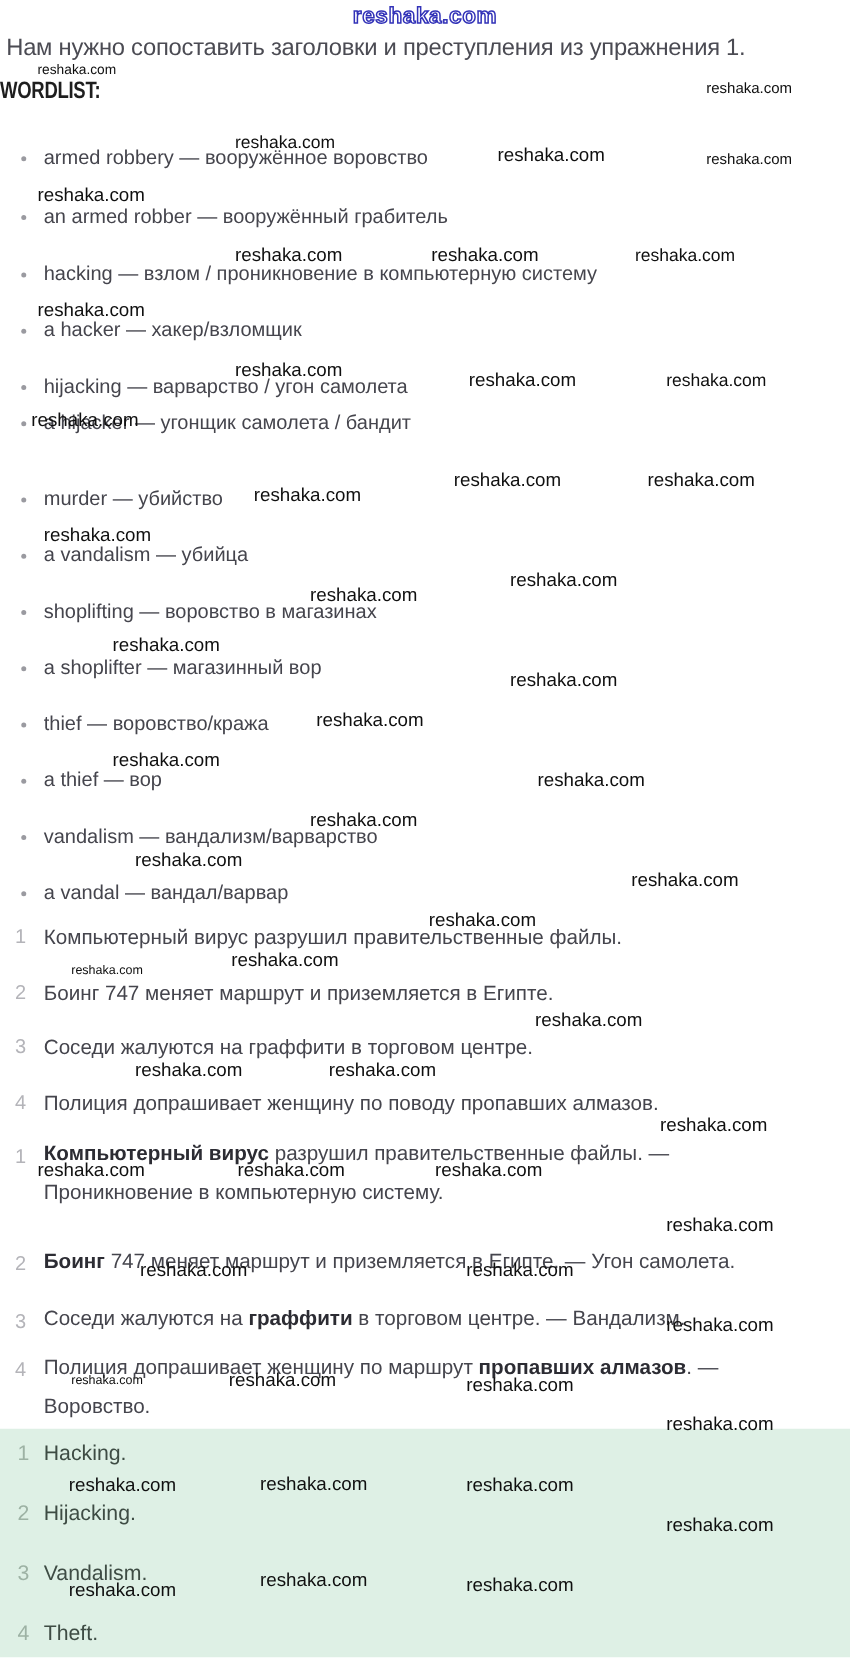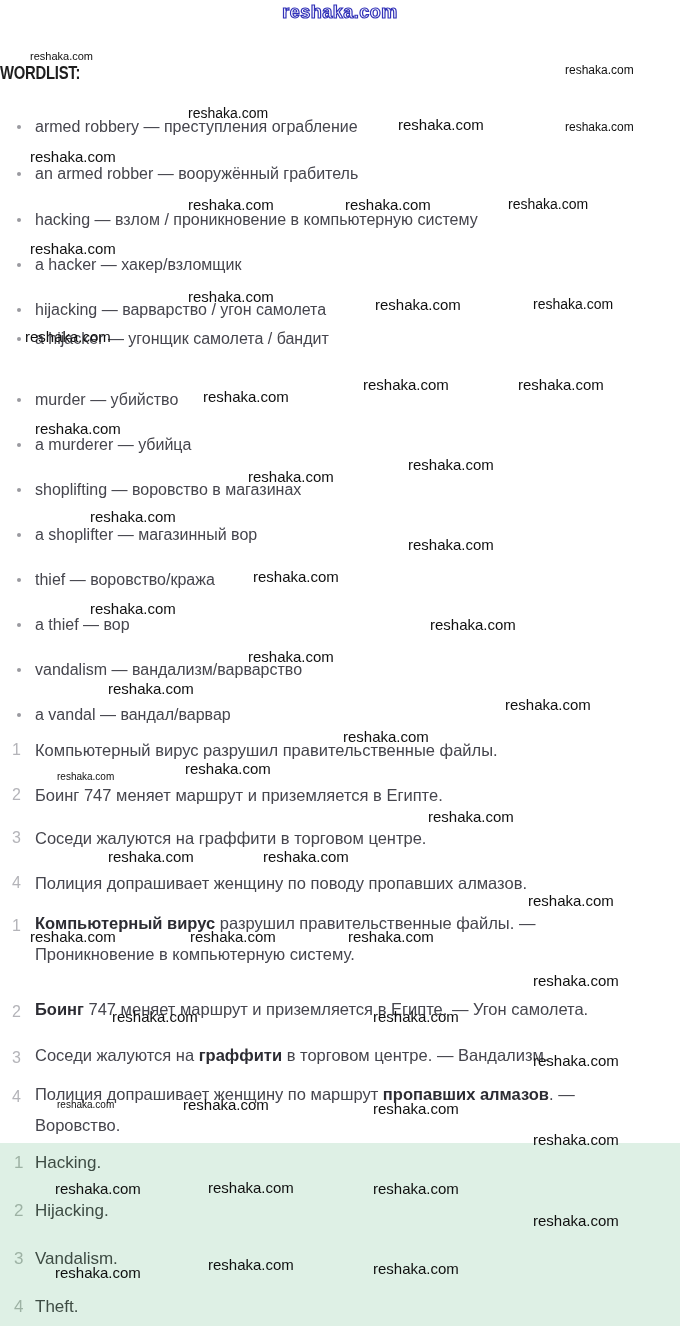--- a/index.html
+++ b/index.html
@@ -81,32 +81,33 @@
     font-family:"Liberation Sans", sans-serif; line-height:1;
   }
 </style>
 </head>
 <body>
 
 <div class="page">
 
   <div class="wm-outline" style="-webkit-text-stroke: 1.2px rgb(50, 50, 184);">reshaka.com</div>
 
+  <div class="heading">Нам нужно сопоставить заголовки и преступления из упражнения 1.</div>
 
   <div class="wordlist-label">WORDLIST:</div>
 
   <ul class="wordlist">
-      <li>armed robbery — преступления ограбление</li>
+      <li>armed robbery — вооружённое воровство</li>
       <li>an armed robber — вооружённый грабитель</li>
       <li>hacking — взлом / проникновение в компьютерную систему</li>
       <li>a hacker — хакер/взломщик</li>
       <li>hijacking — варварство / угон самолета</li>
       <li>a hijacker — угонщик самолета / бандит</li>
       <li>murder — убийство</li>
-      <li>a murderer — убийца</li>
+      <li>a vandalism — убийца</li>
       <li>shoplifting — воровство в магазинах</li>
       <li>a shoplifter — магазинный вор</li>
       <li>thief — воровство/кража</li>
       <li>a thief — вор</li>
       <li>vandalism — вандализм/варварство</li>
       <li>a vandal — вандал/варвар</li>
     </ul>
 
   <ol class="sentences">
       <li><span class="num">1</span><span>Компьютерный вирус разрушил правительственные файлы.</span></li>

